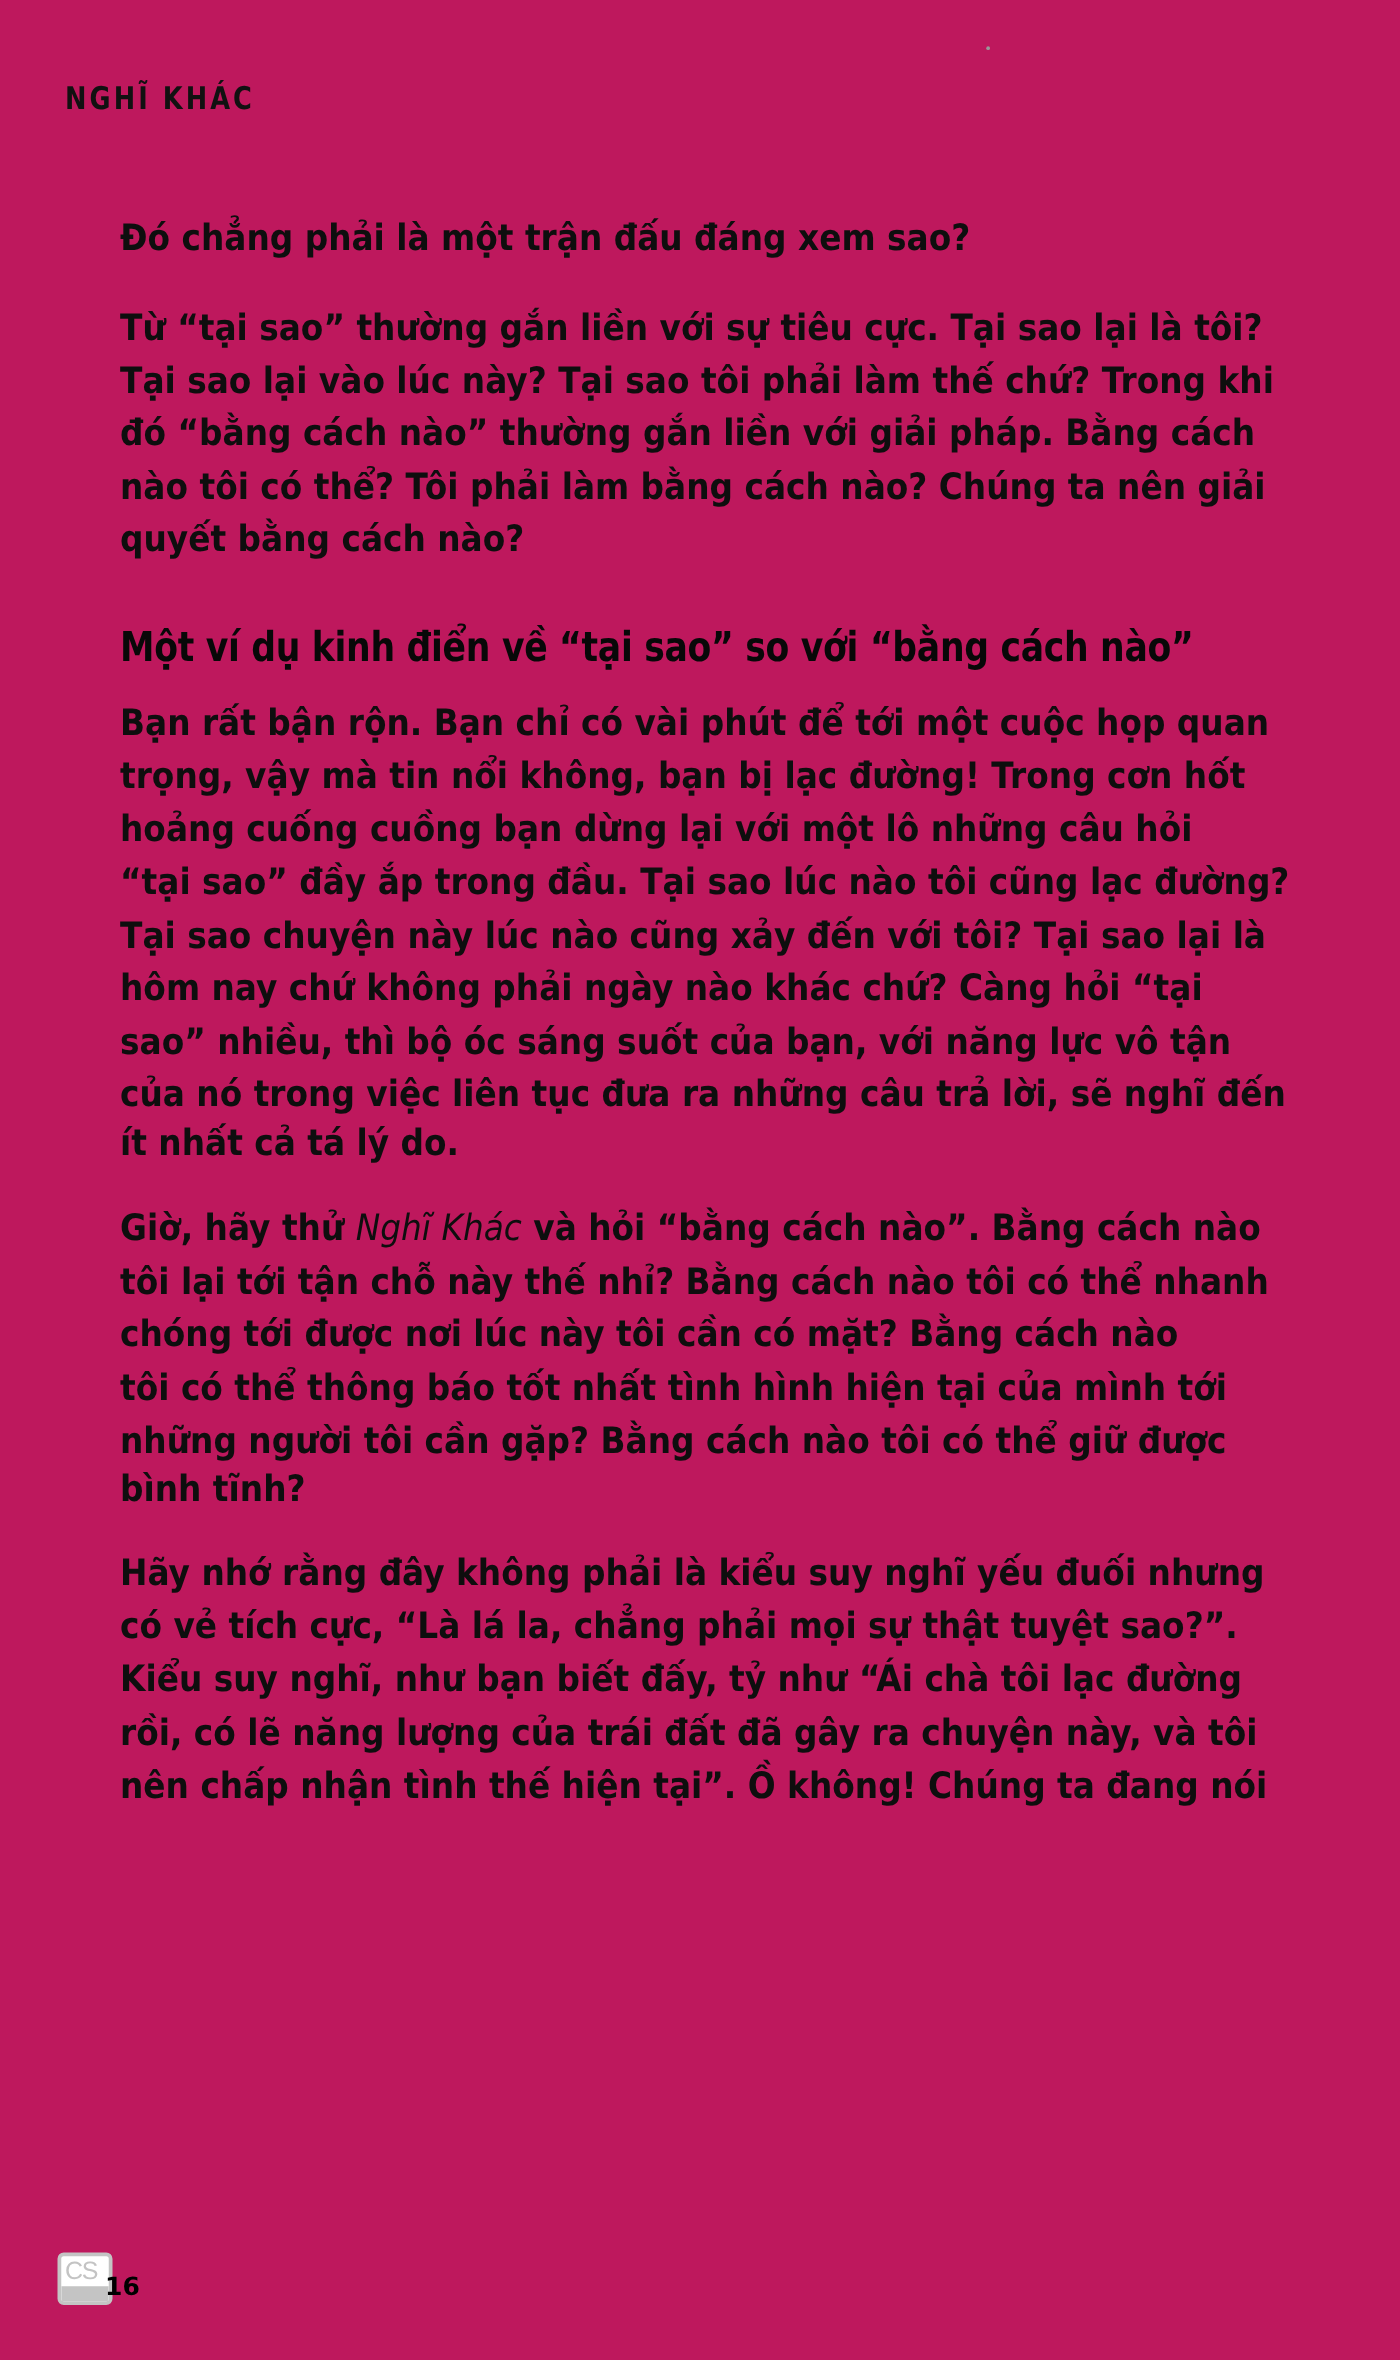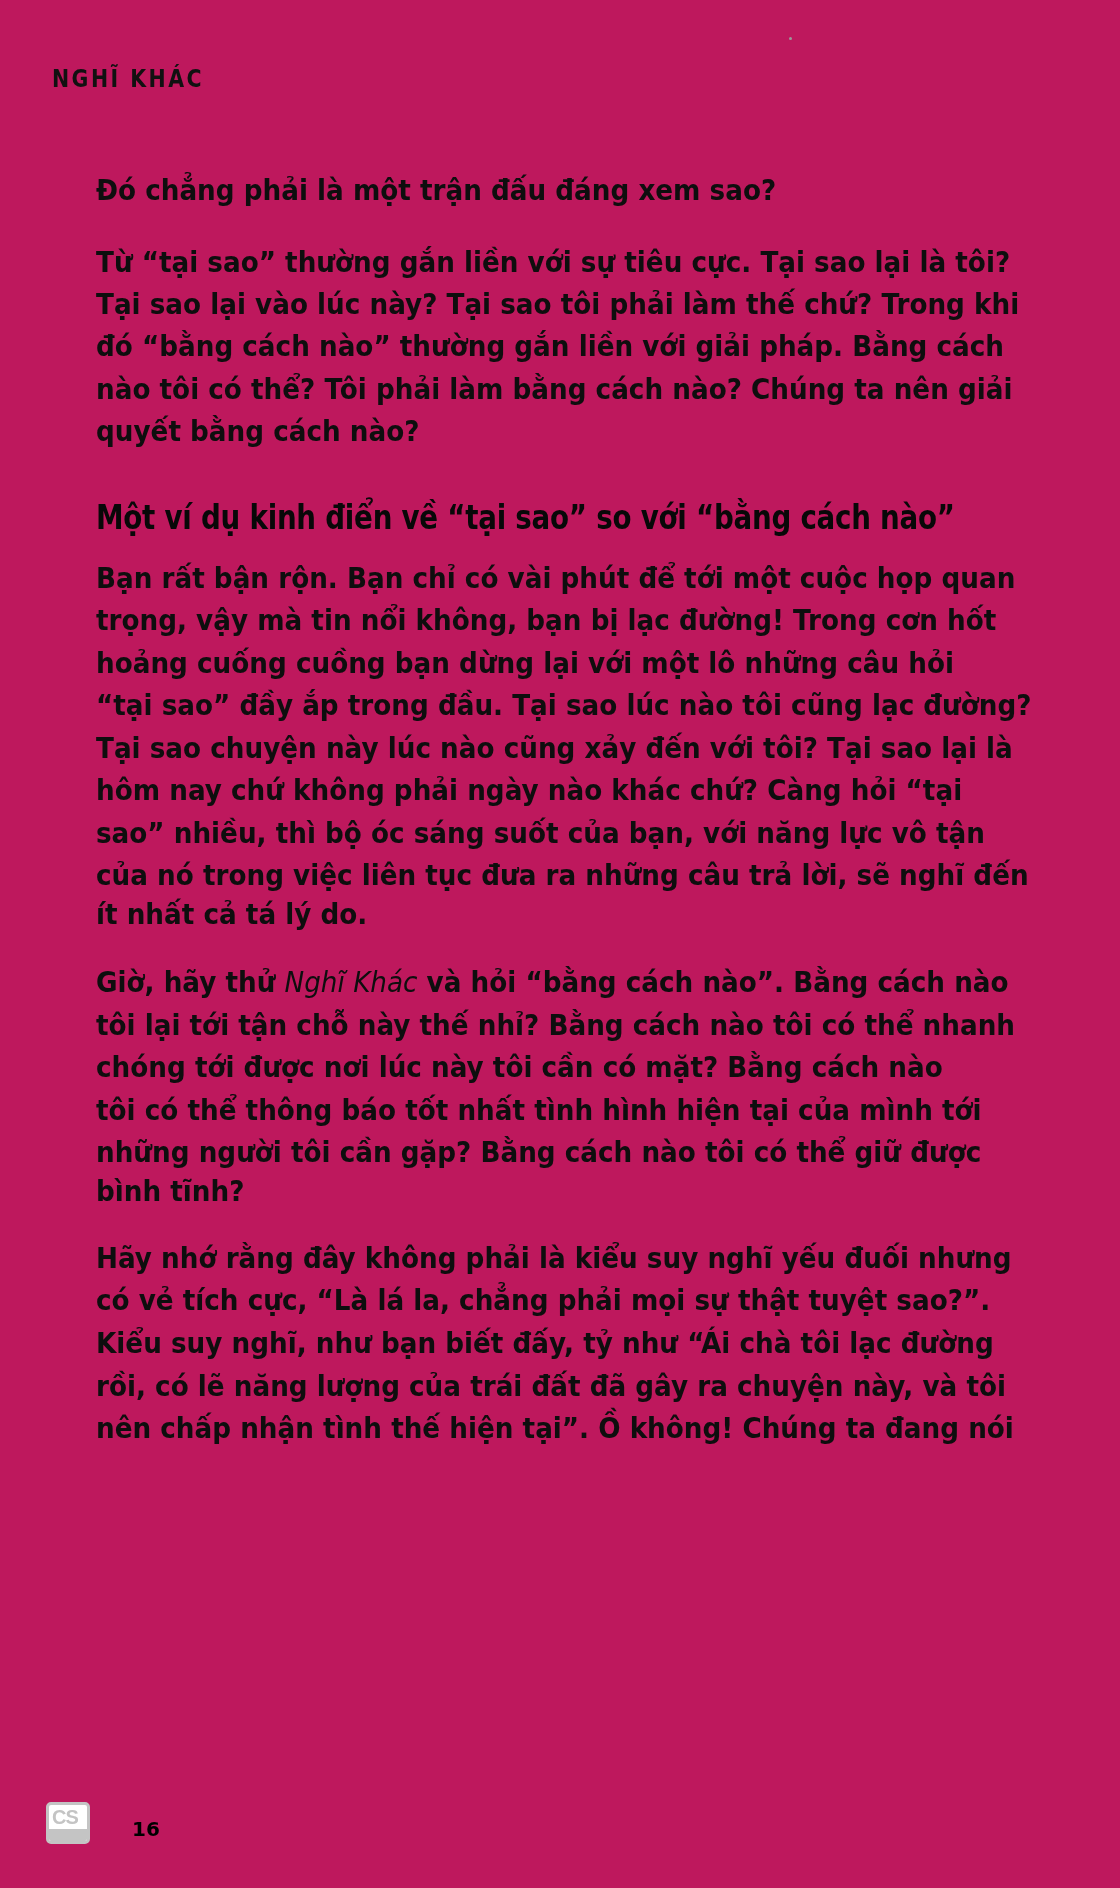--- a/index.html
+++ b/index.html
@@ -85,40 +85,39 @@
       border: 3px solid #c4c4c4;
       border-radius: 5px;
       box-sizing: border-box;
       background: #fff;
       overflow: hidden;
     }
     .cs-logo .cs-text {
       position: absolute;
       left: 3px; top: 1px;
       font-family: "Liberation Sans", sans-serif;
-      font-weight: bold;
+      font-weight: normal;
       font-size: 20px;
       color: #c4c4c4;
       letter-spacing: -1px;
     }
     .cs-logo .cs-bar {
       position: absolute;
       left: 0; bottom: 0;
       width: 100%; height: 12px;
       background: #c4c4c4;
     }
     .page-number {
       position: absolute;
       left: 38px;
       top: 20px;
       font-family: "DejaVu Sans", sans-serif;
       font-weight: bold;
       font-size: 20px;
       color: #000;
-      margin-left: 48px;
     }
     .scanned-text {
       margin-left: 10px;
       font-family: "Liberation Sans", sans-serif;
       font-size: 35px;
       color: #c2c2c2;
       letter-spacing: -0.3px;
     }
   </style>
 </head>

